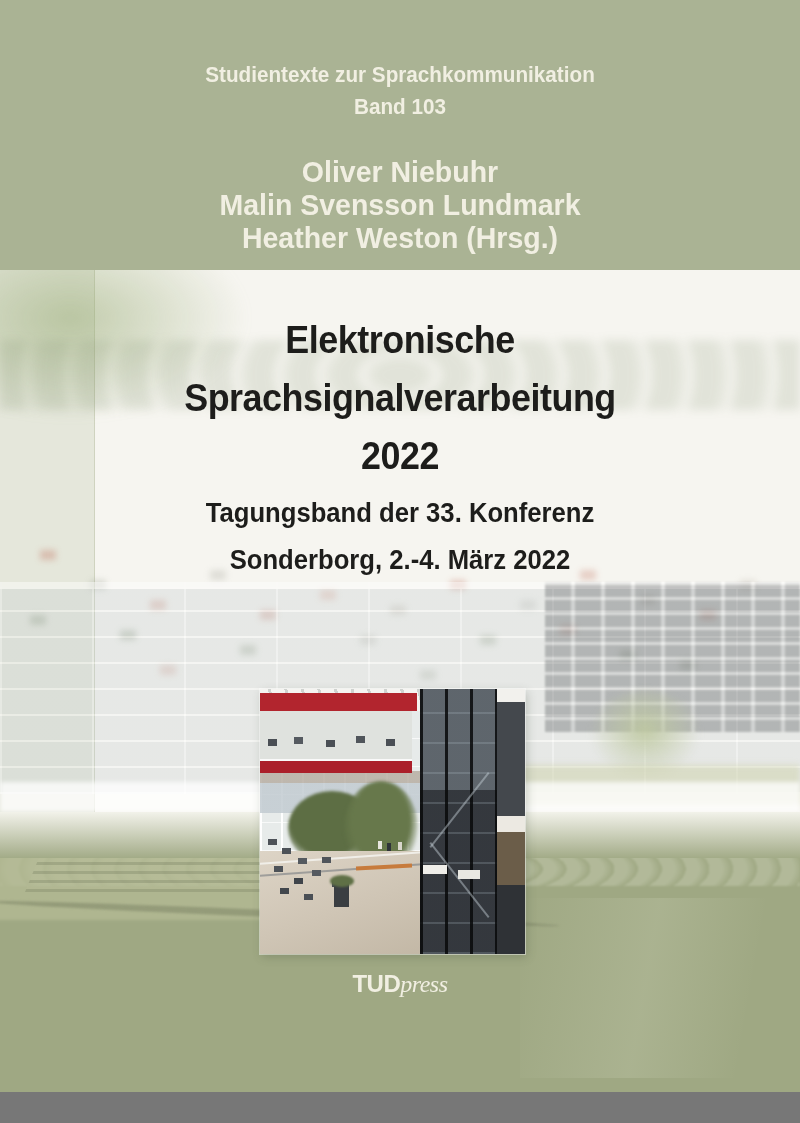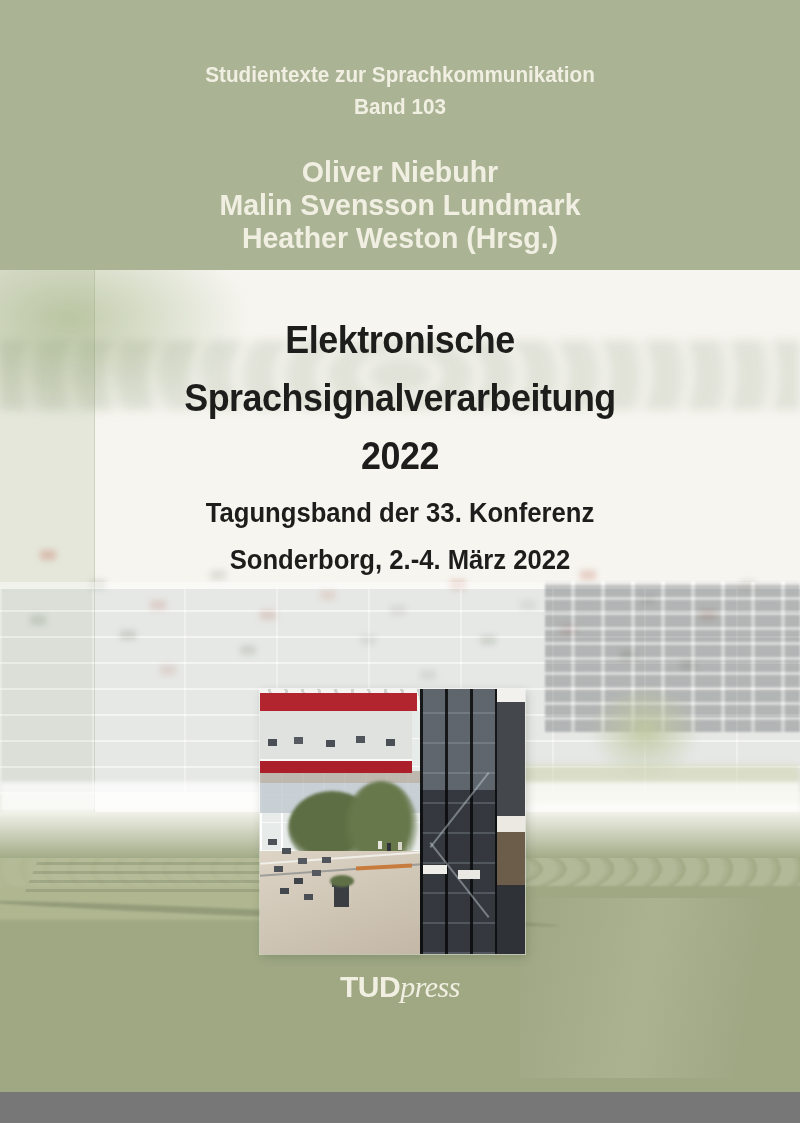--- a/index.html
+++ b/index.html
@@ -50,21 +50,21 @@
   .bb-ramp{position:absolute;left:428px;top:4px;width:66px;height:30px;transform:skewX(-32deg);opacity:.8;filter:blur(.5px);
     background:repeating-linear-gradient(0deg,rgba(108,116,88,.8) 0 2px,rgba(178,185,150,.8) 2px 5px);}
   .bb-sheen{position:absolute;left:520px;top:40px;width:280px;height:180px;
     background:linear-gradient(100deg,rgba(255,255,255,0) 0%,rgba(240,243,225,.14) 45%,rgba(255,255,255,0) 80%);}
   
   .txt{position:absolute;left:0;width:800px;text-align:center;z-index:4;}
   .series{top:59px;line-height:32px;font-size:22px;font-weight:bold;color:var(--cream,#f1efe2);transform:scaleX(.94);}
   .editors{top:155px;line-height:33px;font-size:30px;font-weight:bold;color:var(--cream,#f1efe2);transform:scaleX(.95);}
   .title{top:311px;line-height:58px;font-size:39px;font-weight:bold;letter-spacing:-.5px;color:var(--ink,#1d1d1b);transform:scaleX(.92);}
   .subtitle{top:490px;line-height:47px;font-size:27px;font-weight:bold;color:var(--ink,#1d1d1b);transform:scaleX(.95);}
-  .publisher{top:970px;z-index:6;color:var(--cream,#f1efe2);font-size:30px;}
+  .publisher{top:970px;z-index:6;color:var(--cream,#f1efe2);font-size:24px;}
   .publisher .p-bold{font-weight:bold;font-family:"Liberation Sans",sans-serif;letter-spacing:-.5px;}
   .publisher .p-italic{font-style:italic;font-family:"Liberation Serif",serif;letter-spacing:-.5px;}
   
   .inset{position:absolute;left:260px;top:689px;width:265px;height:265px;z-index:5;overflow:hidden;
     background:linear-gradient(180deg,#f4f3f0 0%,#e6e3dc 34%,#d8cfc2 56%,#cdc3b4 100%);
     box-shadow:0 0 0 1px rgba(255,255,255,.45),2px 3px 9px rgba(60,70,50,.25);}
   .ip{position:absolute;}
   .ip-ceiling{left:0;top:0;width:265px;height:22px;background:#f5f4f1;
     background-image:repeating-linear-gradient(75deg,rgba(0,0,0,0) 0 13px,#cfd2cf 13px 16px);}
   .ip-glasswall{left:0;top:22px;width:160px;height:140px;background:#e7ebea;

